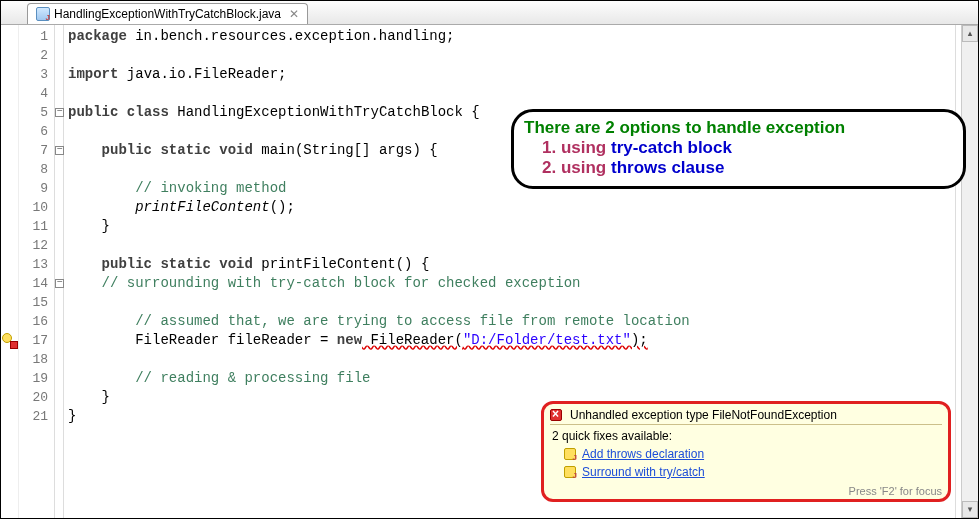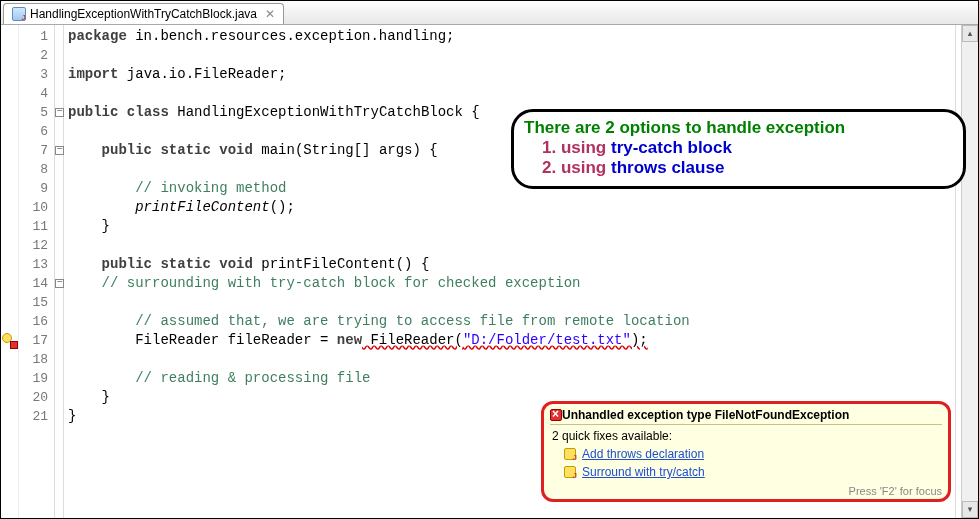--- a/index.html
+++ b/index.html
@@ -12,20 +12,21 @@
   border: 1px solid #000;
   position: relative;
   background: #fff;
 }
 .tab-bar {
   height: 24px;
   background: linear-gradient(#fdfdfd, #e8e8e8);
   border-bottom: 1px solid #aaa;
   display: flex;
   align-items: flex-end;
+  padding-left: 24px;
 }
 .tab {
   background: #fff;
   border: 1px solid #999;
   border-bottom: none;
   border-top-left-radius: 4px;
   border-top-right-radius: 4px;
   padding: 3px 8px;
   margin-left: 2px;
   display: flex;
@@ -150,24 +151,23 @@
   left: 540px;
   width: 410px;
   border: 3px solid #e02020;
   border-radius: 12px;
   background: #ffffe1;
   font-family: "Segoe UI", Tahoma, sans-serif;
   font-size: 12px;
   padding: 4px 6px 2px 6px;
 }
 .tooltip .tt-title {
-  display: flex; align-items: center; gap: 0;
+  display: flex; align-items: center; gap: 8px;
   padding-bottom: 2px;
   border-bottom: 1px solid #ccc08a;
-  font-weight: bold;
 }
 .tooltip .tt-icon {
   width: 12px; height: 12px;
   background: #e03030;
   border: 1px solid #900;
   border-radius: 2px;
   position: relative;
 }
 .tooltip .tt-icon::after {
   content: "×";

